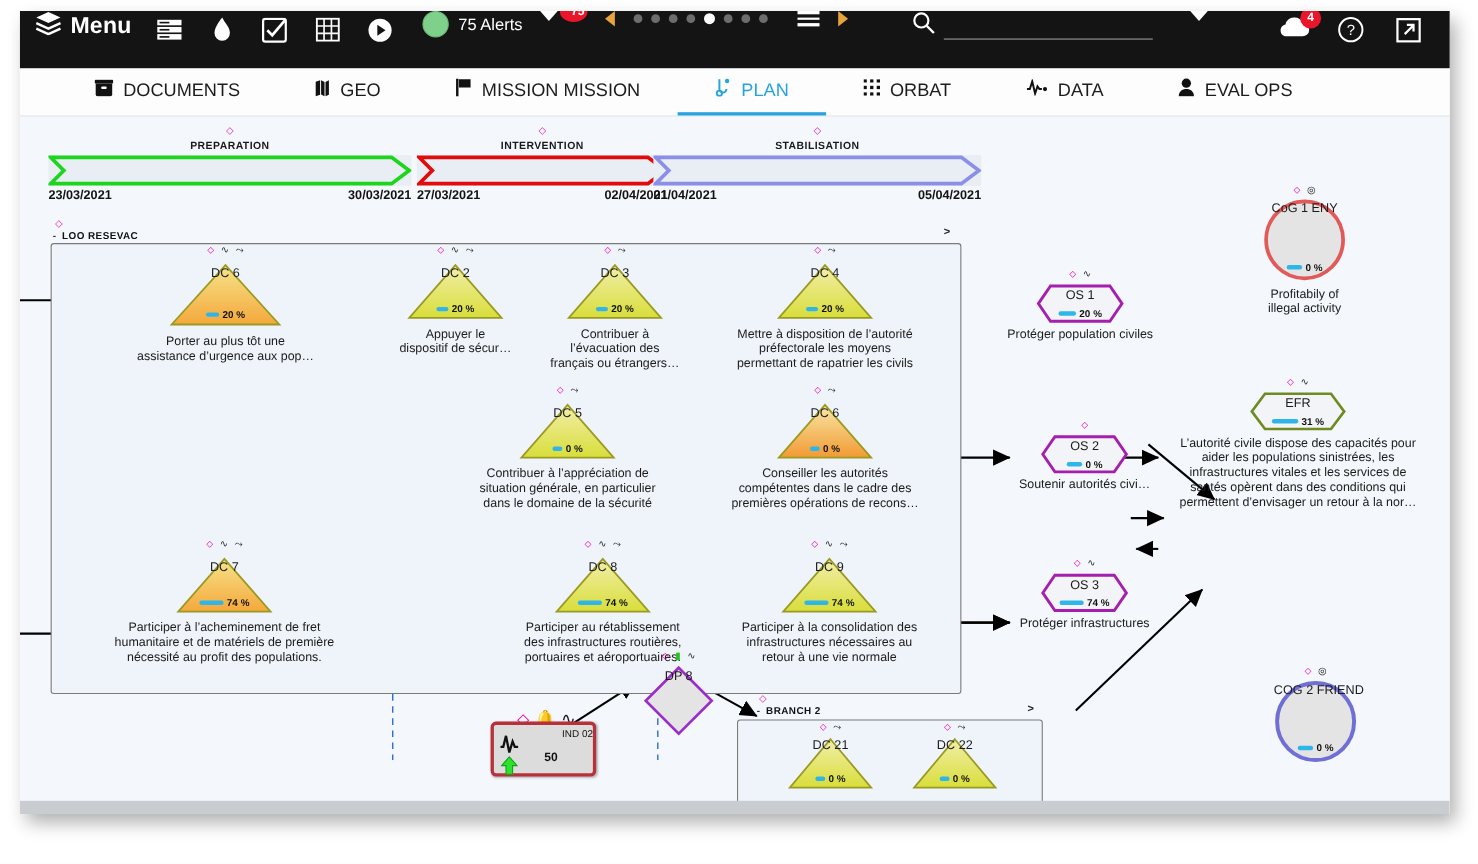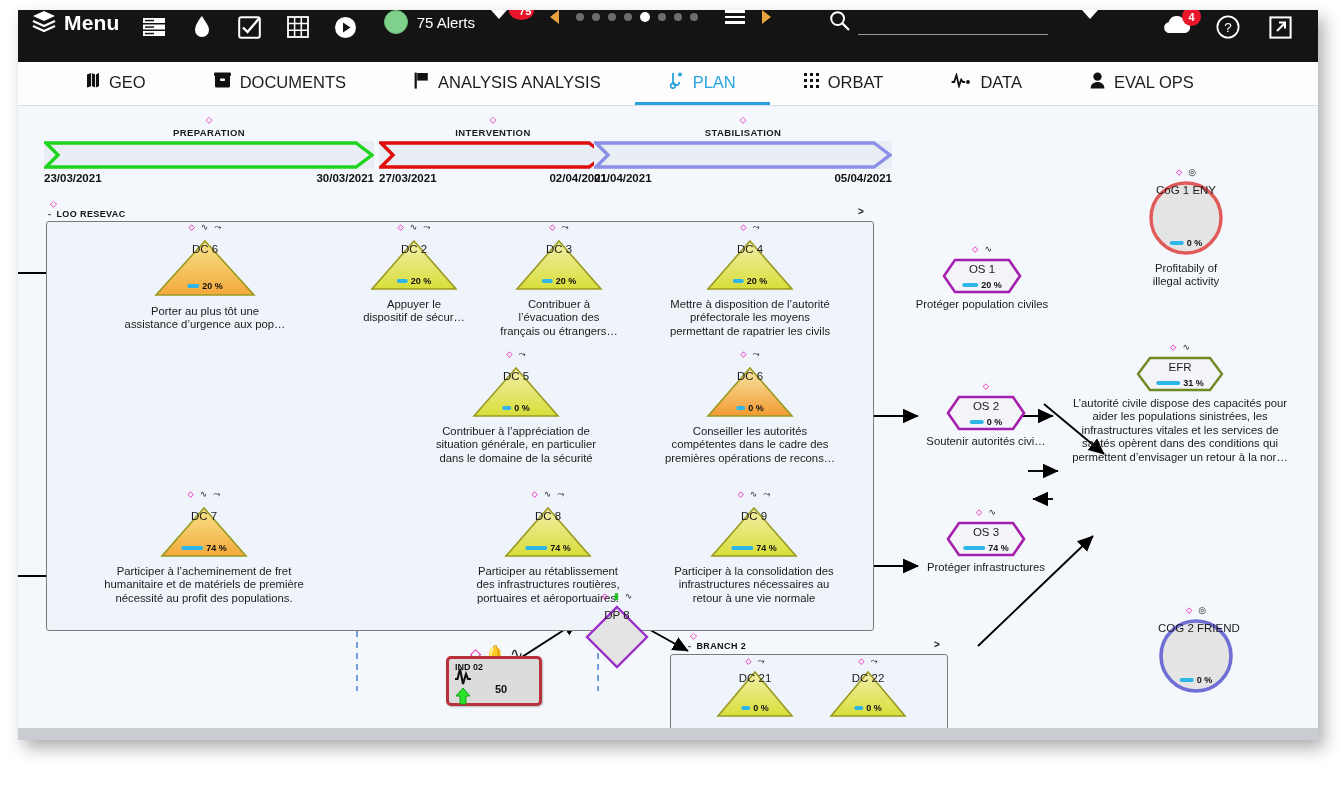--- a/index.html
+++ b/index.html
@@ -121,21 +121,21 @@
   .pbar{display:inline-block; height:3.5px; background:#2fb6e8; border-radius:2px;}
   .node .cap{
     position:absolute; left:50%; transform:translateX(-50%);
     font-size:11.3px; line-height:13.4px; color:#1b1b1b; white-space:pre-line;
   }
 
   .indbox{
     position:absolute; width:96px; height:50px; border:3px solid #b8303a; border-radius:5px;
     background:#dcdcdc; box-shadow:1px 1px 2px rgba(0,0,0,.25);
   }
-  .indbox .iname{position:absolute; top:3px; left:0; right:0; text-align:left; font-size:9px; font-weight:bold; color:#111; padding-left:6px;}
+  .indbox .iname{position:absolute; top:3px; left:0; right:0; text-align:right; font-size:9px; font-weight:normal; color:#111; padding-left:16px;}
   .indbox .ival{position:absolute; top:24px; left:0; right:0; text-align:center; font-size:11px; font-weight:bold; color:#111; padding-left:14px;}
 
   .scrollfoot{
     position:absolute; left:0; bottom:0; width:100%; height:12px; background:#c9ccd1;
   }
 </style>
 </head>
 <body>
 
 <div id="app">
@@ -248,46 +248,46 @@
             <rect x="1.4" y="1.4" width="20.2" height="20.2" fill="none" stroke="#fff" stroke-width="2"></rect>
             <path d="M8 15 16 7M10 6.6h6v6" stroke="#fff" stroke-width="2" fill="none"></path>
           </svg>
       </div>
     </div>
   </div>
 
   <div class="tabbar">
     <div class="tab">
       <span>
+        <svg width="17" height="16" viewBox="0 0 17 16">
+            <path d="M1 4h15v10a1.6 1.6 0 0 1-1.6 1.6H2.6A1.6 1.6 0 0 1 1 14z" fill="#111"></path>
+            <rect x="0" y="0.6" width="17" height="3.4" rx="1" fill="#111"></rect>
+            <rect x="6" y="6.6" width="5" height="2.4" rx="1" fill="#fdfdfd"></rect>
+          </svg>
+      </span>
+      <span class="tlab">DOCUMENTS</span>
+    </div>
+    <div class="tab">
+      <span>
         <svg width="14" height="16" viewBox="0 0 14 16">
             <path d="M1 2.4 5 1v13.2L1 15.4z" fill="#111"></path>
             <path d="M5.9 1 9 2.6v13L5.9 14z" fill="#111"></path>
             <path d="M9.9 2.6 13 1v13.2L9.9 15.6z" fill="#111"></path>
           </svg>
       </span>
       <span class="tlab">GEO</span>
     </div>
     <div class="tab">
       <span>
-        <svg width="17" height="16" viewBox="0 0 17 16">
-            <path d="M1 4h15v10a1.6 1.6 0 0 1-1.6 1.6H2.6A1.6 1.6 0 0 1 1 14z" fill="#111"></path>
-            <rect x="0" y="0.6" width="17" height="3.4" rx="1" fill="#111"></rect>
-            <rect x="6" y="6.6" width="5" height="2.4" rx="1" fill="#fdfdfd"></rect>
-          </svg>
-      </span>
-      <span class="tlab">DOCUMENTS</span>
-    </div>
-    <div class="tab">
-      <span>
         <svg width="15" height="17" viewBox="0 0 15 17">
             <rect x="0.6" y="0.6" width="2.2" height="16" fill="#111"></rect>
             <path d="M3.2 1h10.6v7.6H3.2z" fill="#111"></path>
           </svg>
       </span>
-      <span class="tlab">ANALYSIS ANALYSIS</span>
+      <span class="tlab">MISSION MISSION</span>
     </div>
     <div class="tab active">
       <span>
         <svg width="15" height="17" viewBox="0 0 15 17">
             <path d="M4 1v9a3.2 3.2 0 0 0 6.4 0" stroke="#29a3e0" stroke-width="1.8" fill="none"></path>
             <circle cx="4" cy="13.8" r="2.4" fill="none" stroke="#29a3e0" stroke-width="1.7"></circle>
             <circle cx="11" cy="2.6" r="2" fill="#29a3e0"></circle>
           </svg>
       </span>
       <span class="tlab">PLAN</span>

